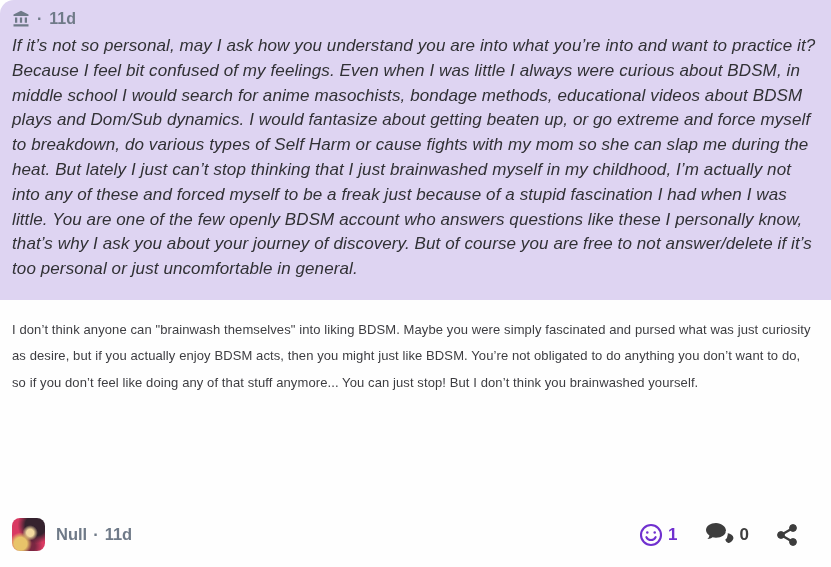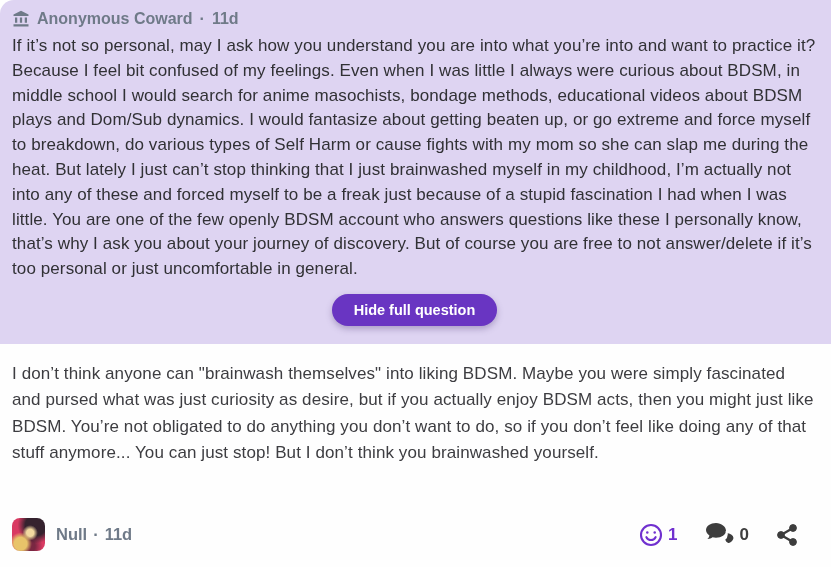--- a/index.html
+++ b/index.html
@@ -20,20 +20,21 @@
     display: flex; align-items: center; gap: 7px;
     color: #6f7a88; font-weight: bold; font-size: 16px;
     margin-bottom: 6px;
   }
   .q-header .meta-sep { font-weight: bold; }
   .q-text {
     color: #313135;
     font-size: 17px;
     line-height: 24.8px;
     letter-spacing: 0.1px;
+    font-style: italic;
   }
   .btn-row { display: flex; justify-content: center; margin-top: 12px; }
   .hide-btn {
     background: #6935c2;
     color: #ffffff;
     border: none;
     border-radius: 18px;
     padding: 8px 22px;
     font-size: 14.5px;
     font-weight: bold;
@@ -44,21 +45,21 @@
 
   
   .answer-panel {
     background: #fefefe;
     flex: 1;
     padding: 17px 14px 10px 12px;
     display: flex; flex-direction: column;
   }
   .a-text p {
     color: #3d3d41;
-    font-size: 17px;
+    font-size: 13px;
     line-height: 26.5px;
     letter-spacing: 0.1px;
   }
   .footer {
     margin-top: auto;
     display: flex; align-items: center;
     padding-bottom: 6px;
   }
   .avatar {
     width: 33px; height: 33px; border-radius: 8px;
@@ -92,28 +93,24 @@
 
 <div class="card">
 
   <section class="question-panel">
     <div class="q-header">
       <span class="icon-btn">
         <svg width="18" height="18" viewBox="0 0 24 24" fill="#6f7a88">
           <path d="M12 1 2 6v2h20V6L12 1zM4 10h3v7H4v-7zm6.5 0h3v7h-3v-7zM17 10h3v7h-3v-7zM2 19h20v3H2v-3z"></path>
         </svg>
       </span>
-      <span>Anonymous Coward</span>
       <span class="meta-sep">·</span>
       <span>11d</span>
     </div>
     <p class="q-text">If it’s not so personal, may I ask how you understand you are into what you’re into and want to practice it? Because I feel bit confused of my feelings. Even when I was little I always were curious about BDSM, in middle school I would search for anime masochists, bondage methods, educational videos about BDSM plays and Dom/Sub dynamics. I would fantasize about getting beaten up, or go extreme and force myself to breakdown, do various types of Self Harm or cause fights with my mom so she can slap me during the heat. But lately I just can’t stop thinking that I just brainwashed myself in my childhood, I’m actually not into any of these and forced myself to be a freak just because of a stupid fascination I had when I was little. You are one of the few openly BDSM account who answers questions like these I personally know, that’s why I ask you about your journey of discovery. But of course you are free to not answer/delete if it’s too personal or just uncomfortable in general.</p>
-    <div class="btn-row">
-      <button class="hide-btn">Hide full question</button>
-    </div>
   </section>
 
   <section class="answer-panel">
     <div class="a-text">
       <p>I don’t think anyone can "brainwash themselves" into liking BDSM. Maybe you were simply fascinated and pursed what was just curiosity as desire, but if you actually enjoy BDSM acts, then you might just like BDSM. You’re not obligated to do anything you don’t want to do, so if you don’t feel like doing any of that stuff anymore... You can just stop! But I don’t think you brainwashed yourself.</p>
     </div>
 
     <div class="footer">
       <div class="avatar"></div>
       <div class="a-author">

